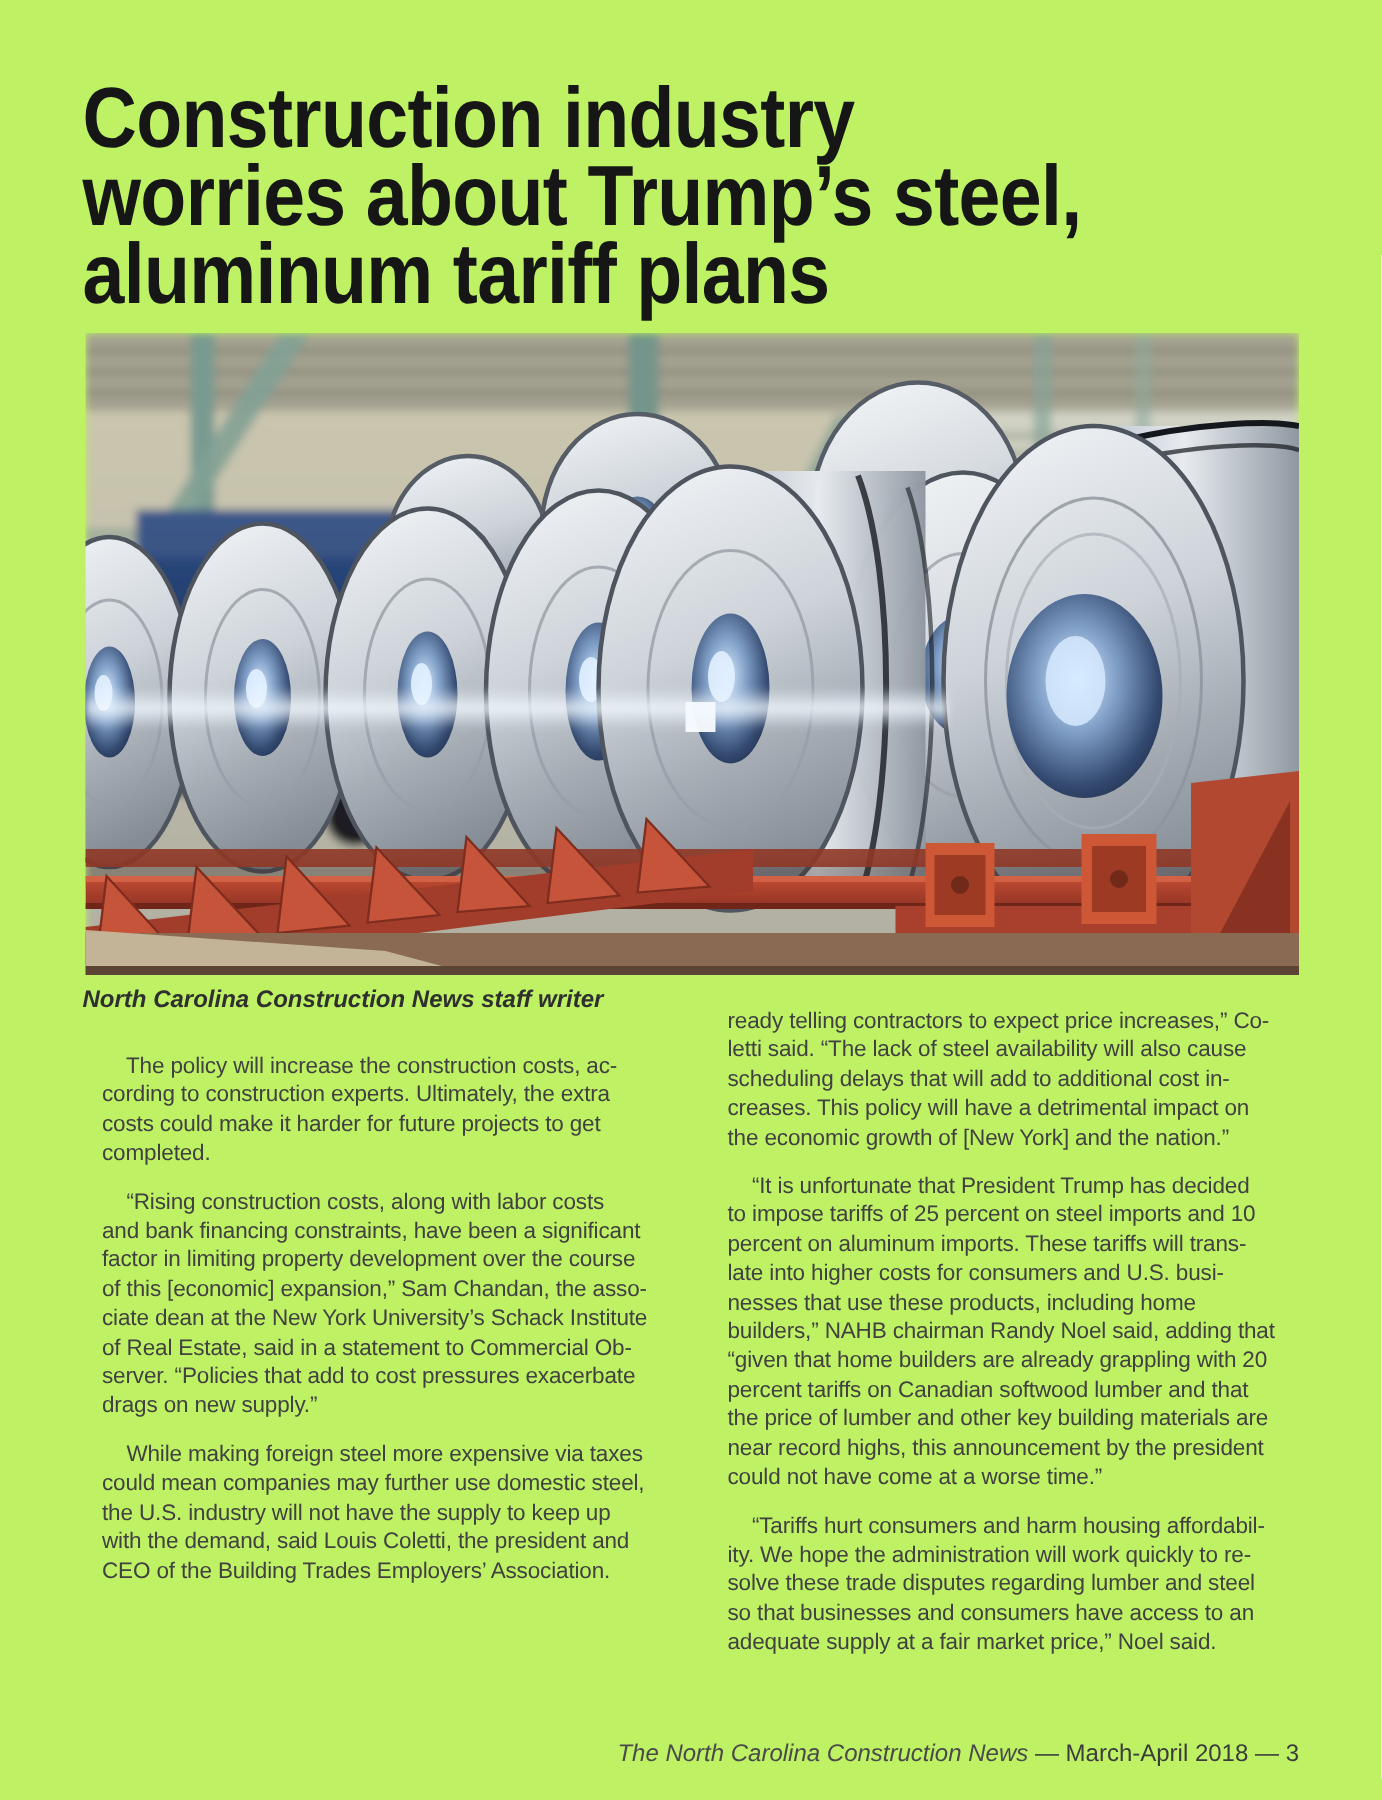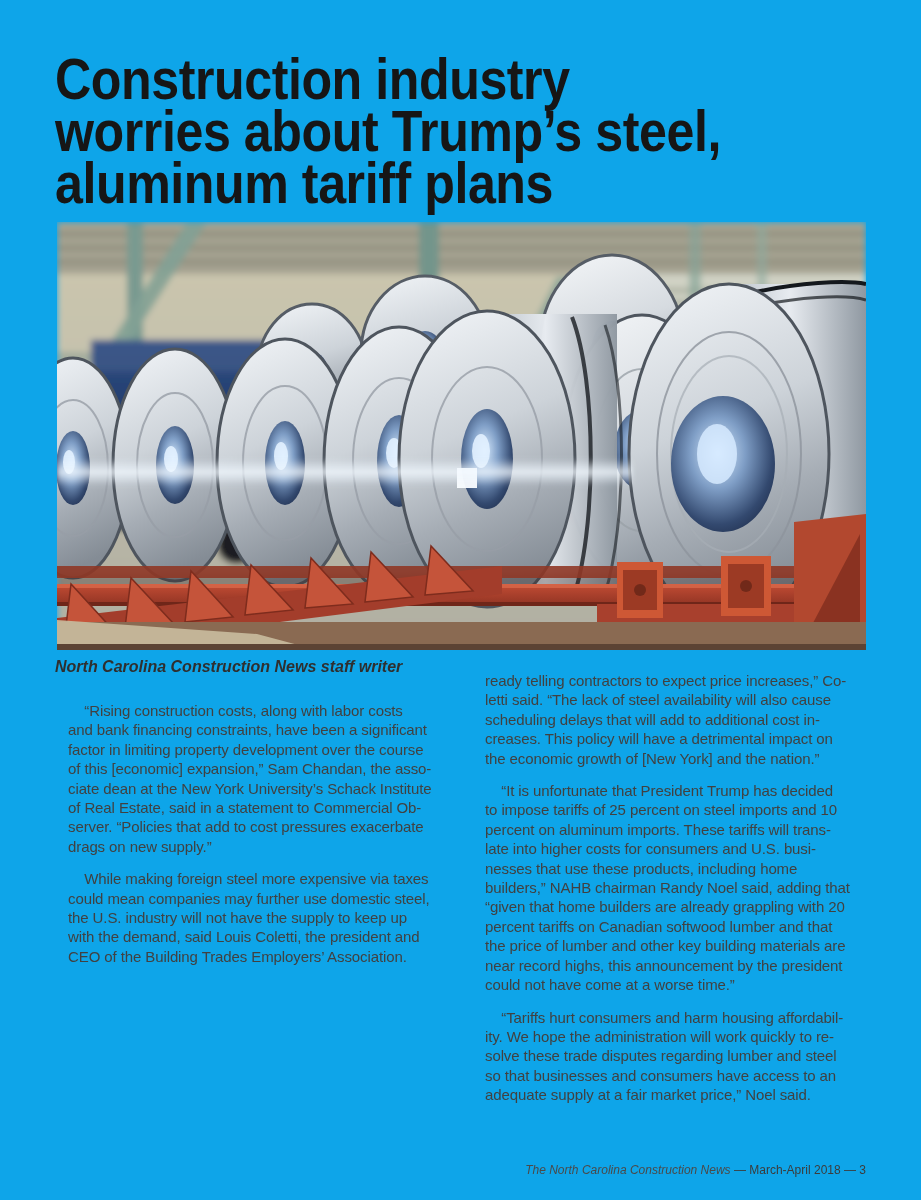--- a/index.html
+++ b/index.html
@@ -1,20 +1,20 @@
 <!DOCTYPE html>
 <html><head>
 <meta charset="utf-8">
 <style>
   html, body { margin: 0; padding: 0; background: #ffffff; }
   .page {
     position: relative;
     width: 921px;
     height: 1200px;
-    background: #0ea5e9;
+    background: #bef264;
     font-family: "Liberation Sans", "DejaVu Sans", sans-serif;
     overflow: hidden;
   }
   .headline {
     position: absolute;
     left: 55px;
     top: 53px;
     margin: 0;
     font-size: 57px;
     line-height: 52px;
@@ -56,21 +56,21 @@
     font-size: 15px;
     line-height: 19.4px;
     color: #414141;
     white-space: pre;
     letter-spacing: -0.1px;
   }
   .footer {
     position: absolute;
     right: 55px;
     top: 1146px;
-    font-size: 12px;
+    font-size: 16px;
     line-height: 16px;
     color: #3c3c3c;
     white-space: pre;
   }
   .footer .pub { font-style: italic; color: #4a4a4a; }
 </style>
 </head>
 <body>
 
 <div class="page">
@@ -278,20 +278,24 @@
         <rect x="0" y="400" width="809" height="28" fill="#8a6a52"></rect>
         <polygon points="0,428 0,398 200,412 260,428" fill="#c9bd9e" opacity="0.9"></polygon>
         <rect x="0" y="422" width="809" height="6" fill="#5c4334"></rect>
       </g>
     </svg>
   </figure>
 
   <div class="columns">
     <div class="col">
       <p class="byline">North Carolina Construction News staff writer</p>
+      <p class="para">    The policy will increase the construction costs, ac-
+cording to construction experts. Ultimately, the extra
+costs could make it harder for future projects to get
+completed.</p>
       <p class="para">    “Rising construction costs, along with labor costs
 and bank financing constraints, have been a significant
 factor in limiting property development over the course
 of this [economic] expansion,” Sam Chandan, the asso-
 ciate dean at the New York University’s Schack Institute
 of Real Estate, said in a statement to Commercial Ob-
 server. “Policies that add to cost pressures exacerbate
 drags on new supply.”</p>
       <p class="para">    While making foreign steel more expensive via taxes
 could mean companies may further use domestic steel,

